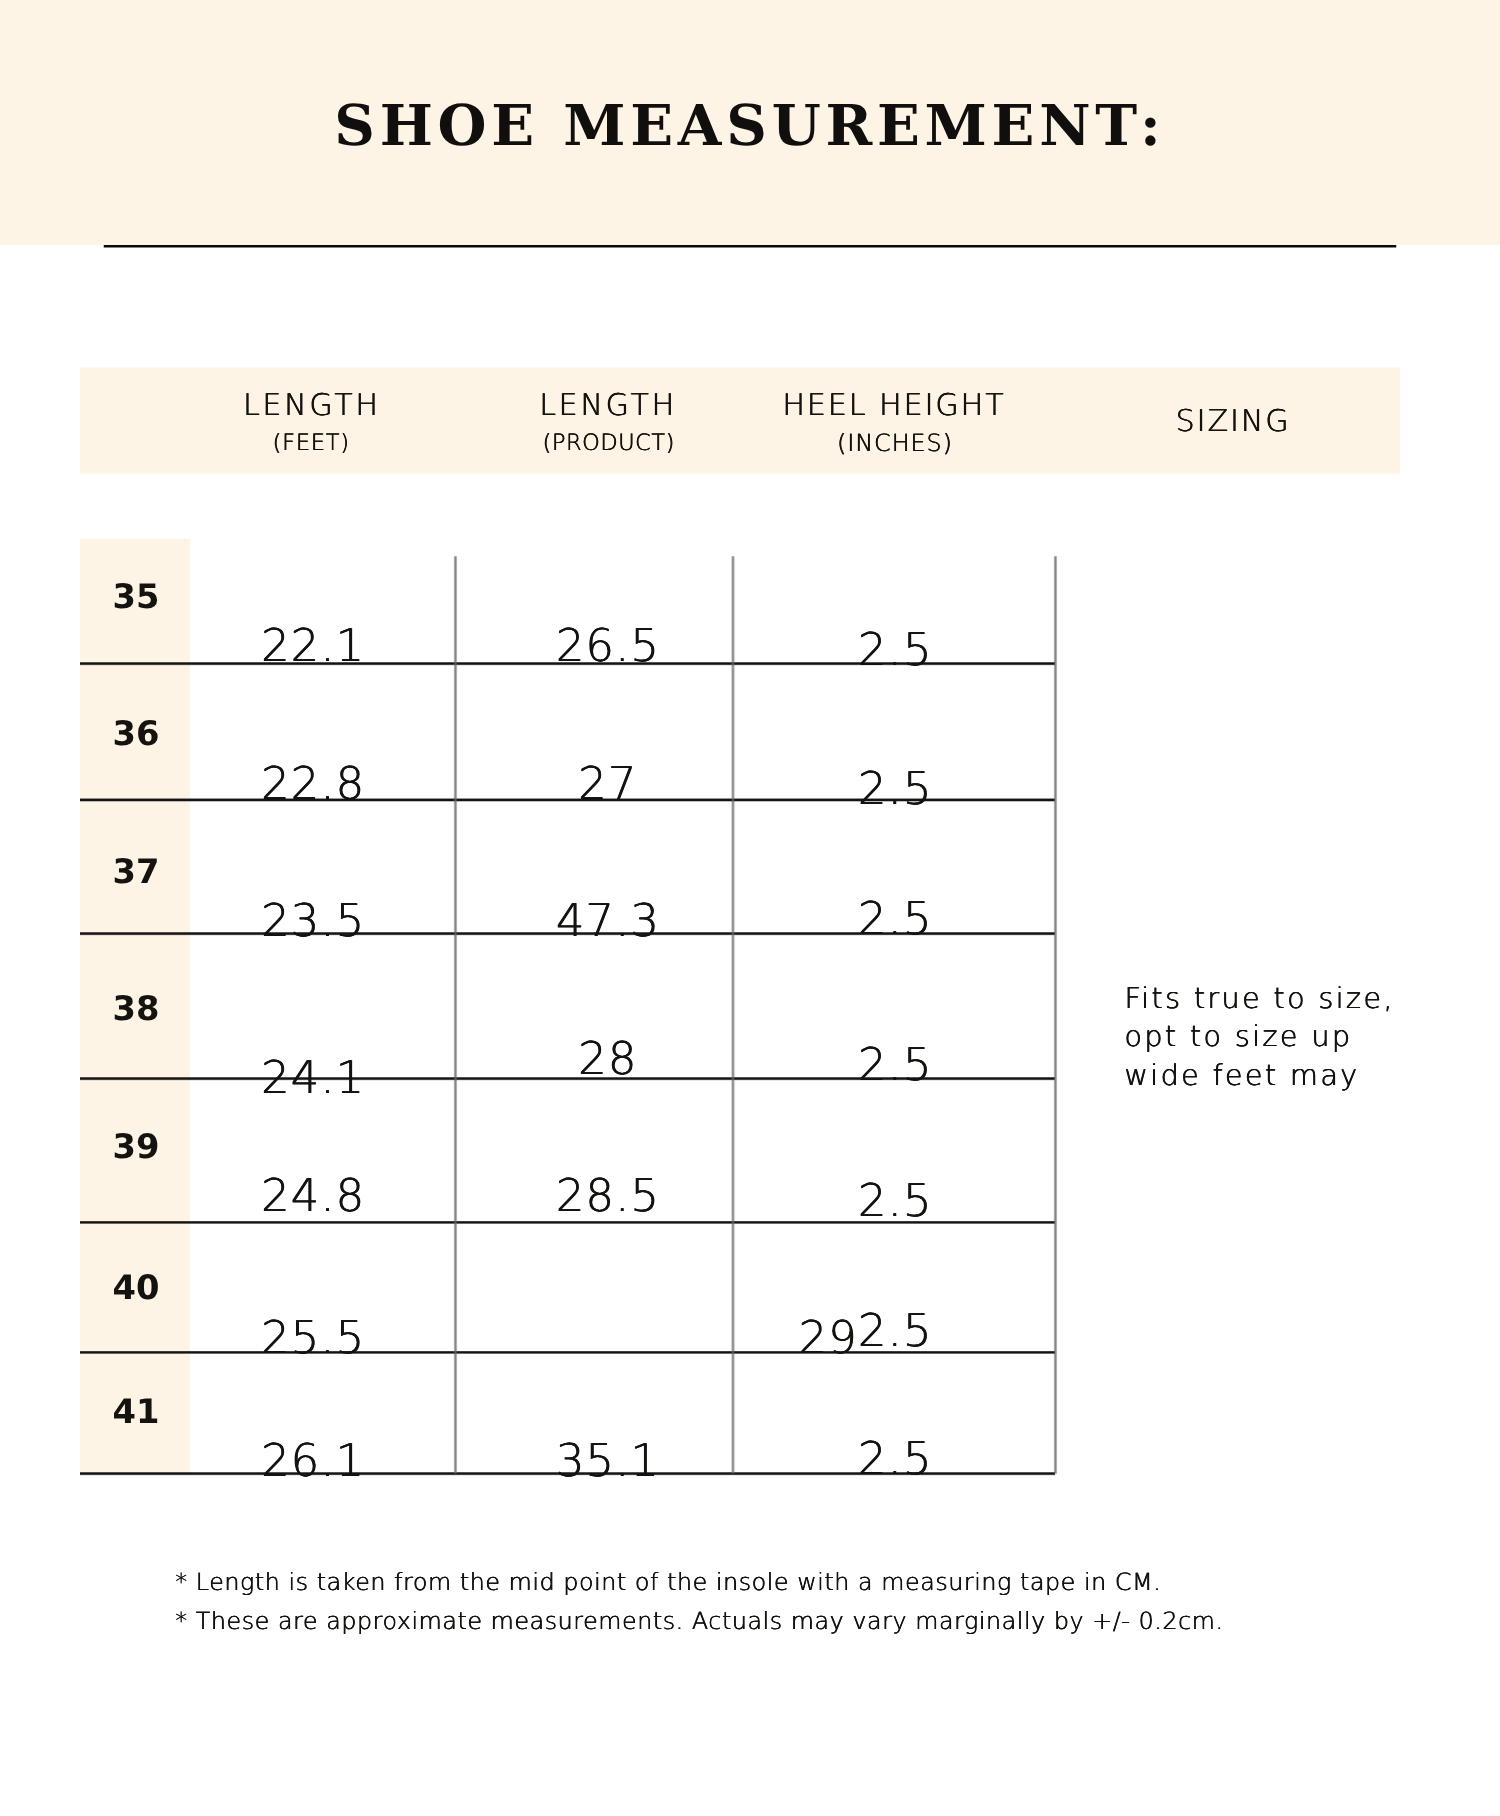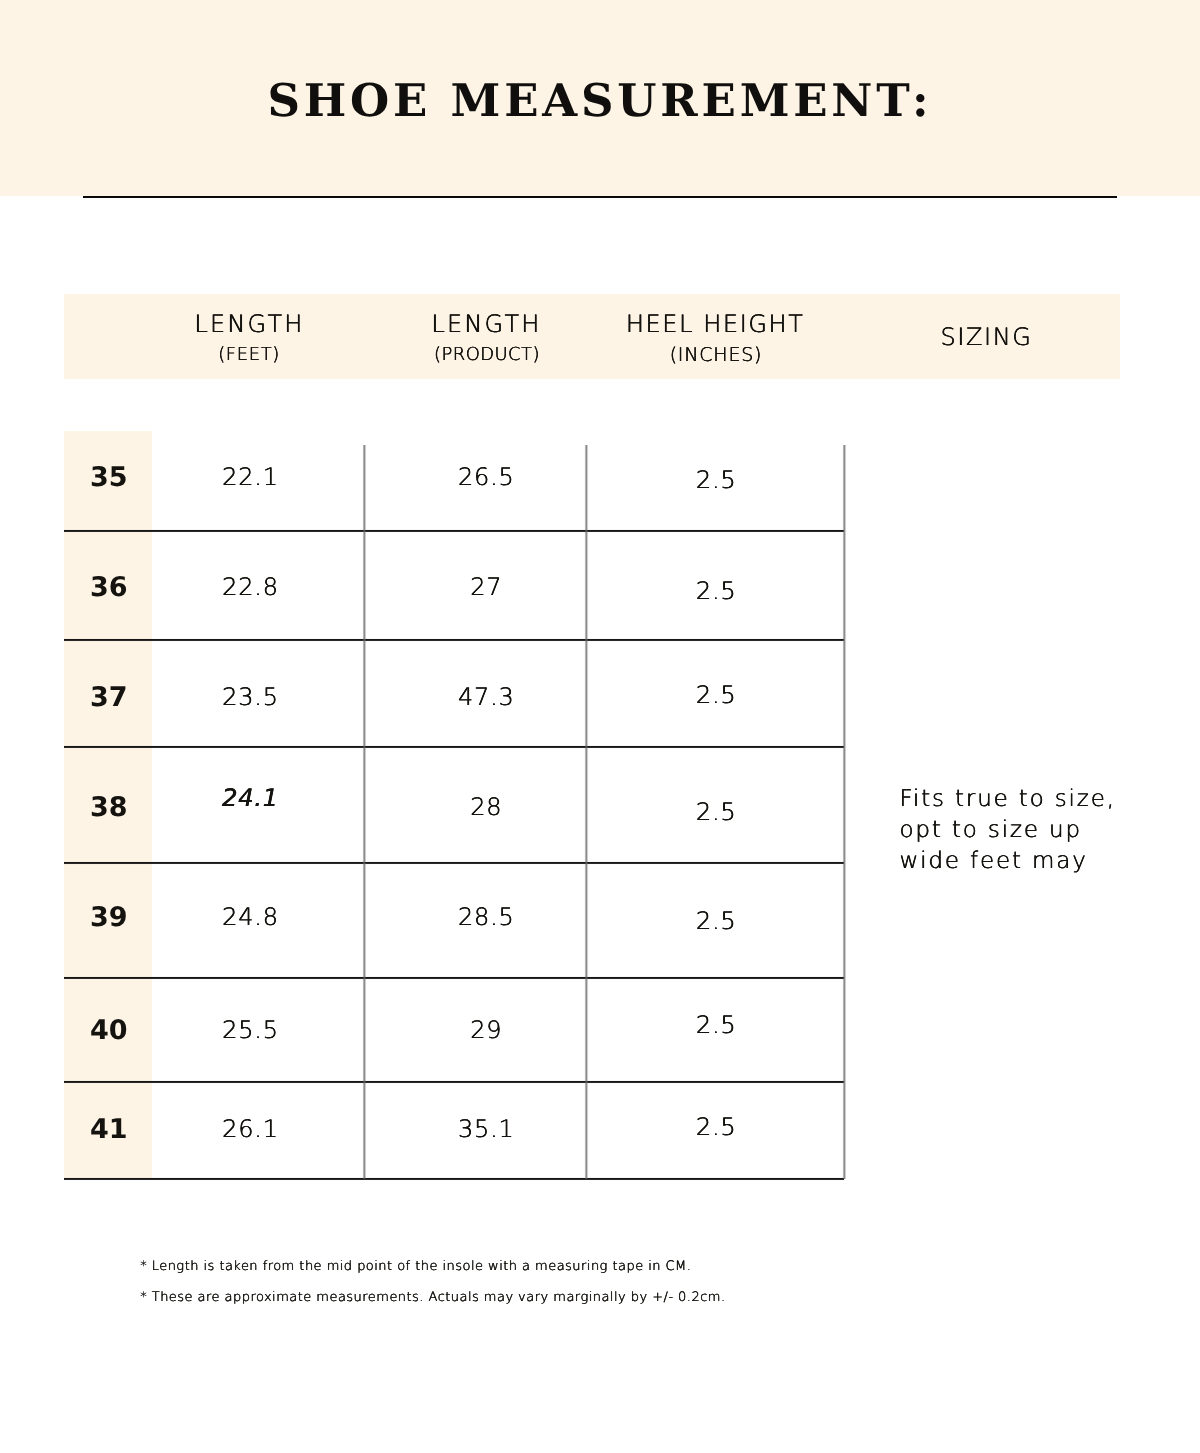--- a/index.html
+++ b/index.html
@@ -32,33 +32,33 @@
       background:linear-gradient(to bottom,rgba(20,20,20,0) 0%,rgba(20,20,20,0) 12%,
                  rgba(20,20,20,0.72) 25%,rgba(20,20,20,1) 38%,rgba(20,20,20,1) 60%,
                  rgba(20,20,20,0.55) 72%,rgba(20,20,20,0) 88%,rgba(20,20,20,0) 100%);}
   .vline{position:absolute;top:14px;width:6px;height:735px;
       background:linear-gradient(to right,rgba(100,100,100,0) 0px,rgba(100,100,100,0) 1.2px,
                  rgba(100,100,100,0.10) 2.0px,rgba(100,100,100,0.64) 2.7px,
                  rgba(100,100,100,0.78) 3.4px,rgba(100,100,100,0.58) 4.1px,
                  rgba(100,100,100,0.05) 4.9px,rgba(100,100,100,0) 6px);}
   .cell{position:absolute;color:#15130f;white-space:nowrap;text-align:center;}
   .cell-size{font-size:27px;font-weight:700;letter-spacing:0px;line-height:27px;}
-  .cell-num{font-size:24px;font-weight:200;letter-spacing:0.8px;line-height:27px;
-      text-shadow:0.3px 0 0 #15130f,-0.3px 0 0 #15130f;}
+  .cell-num{font-size:36px;font-weight:200;letter-spacing:0.8px;line-height:27px;
+      text-shadow:0.3px 0 0 #15130f,-0.3px 0 0 #15130f;margin-top:40px;}
 
   
   .sizing-note{position:absolute;left:899.5px;top:783.5px;width:300px;
       font-size:23px;line-height:31px;letter-spacing:1.85px;color:#15130f;font-weight:200;
       text-shadow:0.3px 0 0 #15130f,-0.3px 0 0 #15130f;
       white-space:nowrap;}
   .sizing-note-line{white-space:nowrap;}
 
   
   .notes{position:absolute;left:140.2px;top:1250.5px;width:1010px;}
-  .note{font-size:13px;line-height:31.3px;letter-spacing:0.46px;color:#15130f;white-space:nowrap;font-weight:200;
+  .note{font-size:19px;line-height:31.3px;letter-spacing:0.46px;color:#15130f;white-space:nowrap;font-weight:200;
       text-shadow:0.25px 0 0 #15130f,-0.25px 0 0 #15130f;}
 </style>
 </head>
 <body>
 
 <div class="page">
 
   <div class="hero"></div>
   <div class="hero-title">SHOE MEASUREMENT:</div>
   <div class="hero-rule"></div>
@@ -96,30 +96,30 @@
         <div class="cell cell-num" style="left: 452.2px; width: 400px; top: 37.2px;">2.5</div>
         <div class="cell cell-size" style="left: -155.2px; width: 400px; top: 143.6px;">36</div>
         <div class="cell cell-num" style="left: -13.5px; width: 400px; top: 143.6px;">22.8</div>
         <div class="cell cell-num" style="left: 222.3px; width: 400px; top: 143.6px;">27</div>
         <div class="cell cell-num" style="left: 452.2px; width: 400px; top: 147.8px;">2.5</div>
         <div class="cell cell-size" style="left: -155.2px; width: 400px; top: 253.7px;">37</div>
         <div class="cell cell-num" style="left: -13.5px; width: 400px; top: 253.7px;">23.5</div>
         <div class="cell cell-num" style="left: 222.3px; width: 400px; top: 253.7px;">47.3</div>
         <div class="cell cell-num" style="left: 452.2px; width: 400px; top: 251.6px;">2.5</div>
         <div class="cell cell-size" style="left: -155.2px; width: 400px; top: 363.6px;">38</div>
-        <div class="cell cell-num" style="left: -13.5px; width: 400px; top: 355px; font-style: italic;">24.1</div>
+        <div class="cell cell-num" style="left: -13.5px; width: 400px; top: 379px;">24.1</div>
         <div class="cell cell-num" style="left: 222.3px; width: 400px; top: 363.6px;">28</div>
         <div class="cell cell-num" style="left: 452.2px; width: 400px; top: 368.7px;">2.5</div>
         <div class="cell cell-size" style="left: -155.2px; width: 400px; top: 473.9px;">39</div>
         <div class="cell cell-num" style="left: -13.5px; width: 400px; top: 473.9px;">24.8</div>
         <div class="cell cell-num" style="left: 222.3px; width: 400px; top: 473.9px;">28.5</div>
         <div class="cell cell-num" style="left: 452.2px; width: 400px; top: 477.6px;">2.5</div>
         <div class="cell cell-size" style="left: -155.2px; width: 400px; top: 586.9px;">40</div>
         <div class="cell cell-num" style="left: -13.5px; width: 400px; top: 586.9px;">25.5</div>
-        <div class="cell cell-num" style="left: 222.3px; width: 400px; top: 586.9px;">29</div>
+        <div class="cell cell-num" style="left: 222.3px; width: 400px; top: 586.9px; text-align: right;">29</div>
         <div class="cell cell-num" style="left: 452.2px; width: 400px; top: 581.6px;">2.5</div>
         <div class="cell cell-size" style="left: -155.2px; width: 400px; top: 686.4px;">41</div>
         <div class="cell cell-num" style="left: -13.5px; width: 400px; top: 686.4px;">26.1</div>
         <div class="cell cell-num" style="left: 222.3px; width: 400px; top: 686.4px;">35.1</div>
         <div class="cell cell-num" style="left: 452.2px; width: 400px; top: 683.8px;">2.5</div>
       </div>
   </div>
 
   <div class="sizing-note" id="sizing-note">
       <div class="sizing-note-line">Fits true to size,</div>

